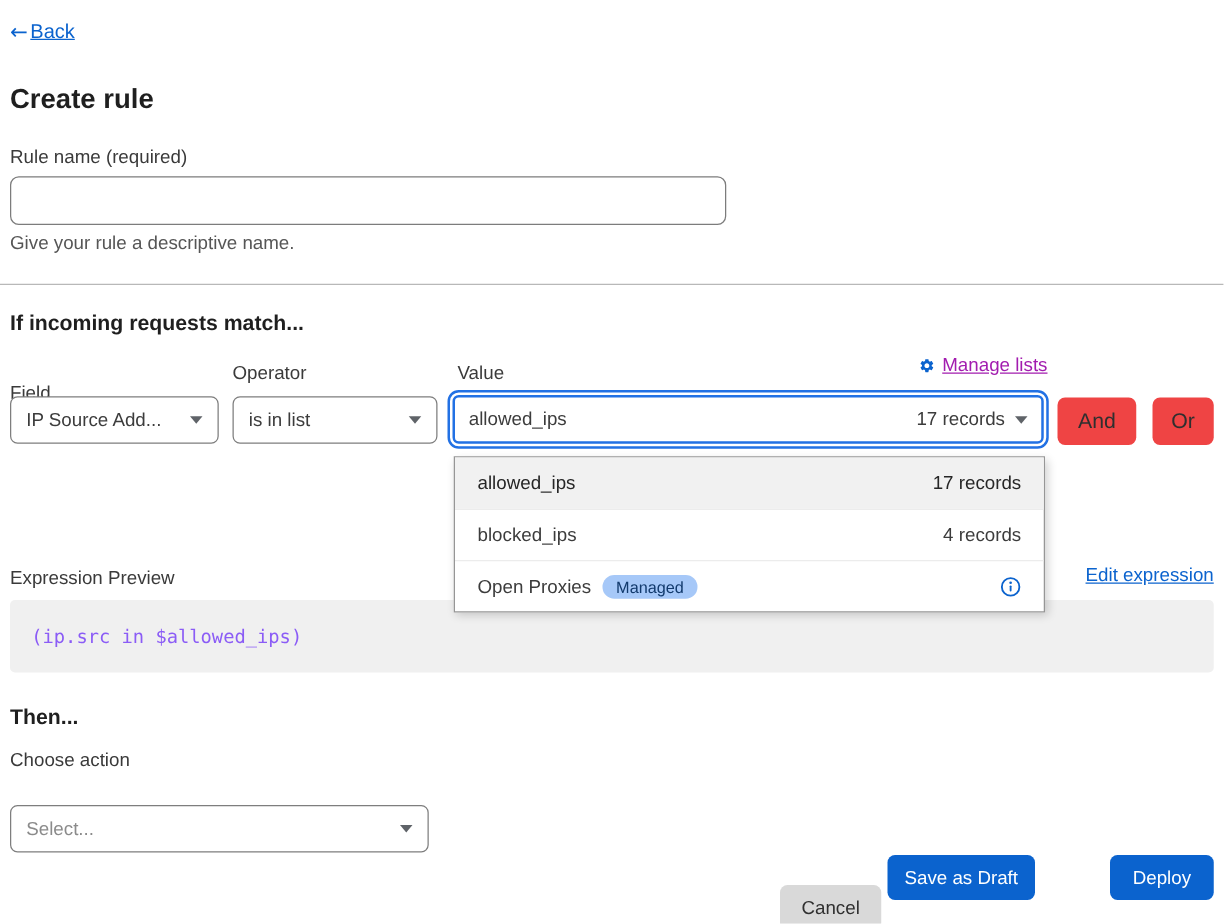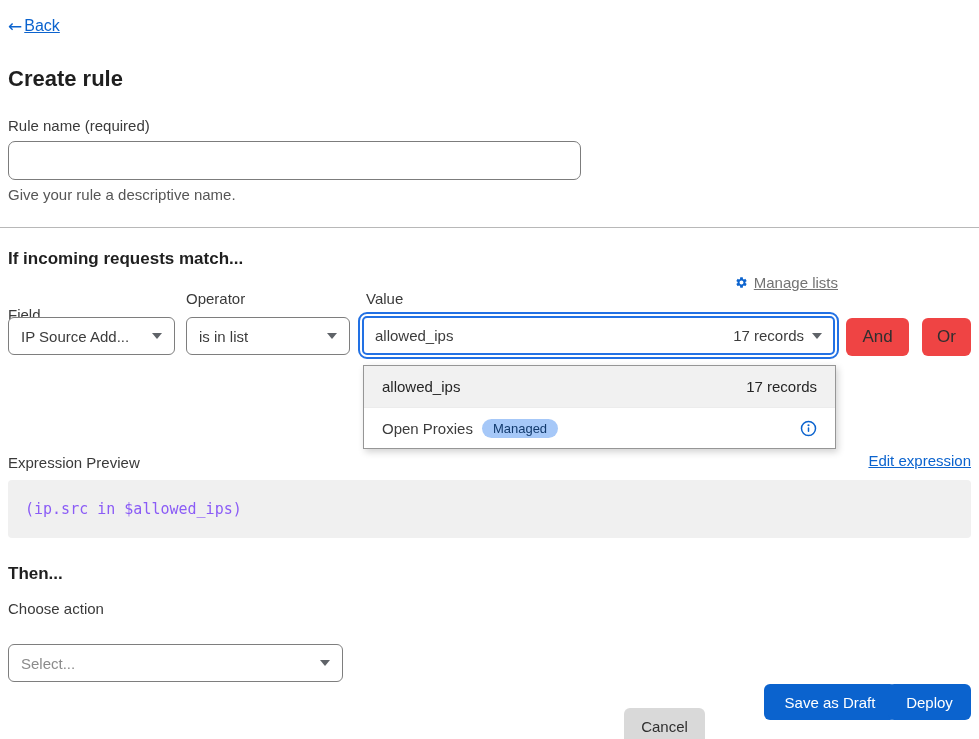--- a/index.html
+++ b/index.html
@@ -37,22 +37,22 @@
 
   .value-select-outer { position: absolute; left: 358px; top: 312px; width: 481px; height: 47px;
     border: 2px solid #2271e4; border-radius: 9px; padding: 2px; background: #fff; cursor: pointer; z-index: 4; }
   .value-select-inner { width: 100%; height: 100%; border: 2px solid #2271e4; border-radius: 5px;
     display: flex; align-items: center; justify-content: space-between; padding: 0 11px; font-size: 15px; color: #3c3c3c; }
   .value-right { display: flex; align-items: center; }
 
   .gray-btn { position: absolute; height: 38px; background: #ef4444; border: none; border-radius: 6px;
     font-size: 17px; color: #2f2f2f; cursor: pointer; font-family: inherit; }
 
-  .manage-lists { position: absolute; top: 274px; right: 141px; display: flex; align-items: center; gap: 6px;
-    color: #737373; font-size: 15px; cursor: pointer; justify-content: flex-end; }
+  .manage-lists { position: absolute; top: 284px; right: 141px; display: flex; align-items: center; gap: 6px;
+    color: #a21caf; font-size: 15px; cursor: pointer; justify-content: flex-end; }
   .manage-lists .txt { text-decoration: underline; }
 
   .dropdown-panel { position: absolute; left: 363px; top: 365px; width: 473px; background: #fff;
     border: 1px solid #969696; box-shadow: 2px 3px 7px rgba(0,0,0,0.18); z-index: 6; }
   .dropdown-row { height: 41px; padding: 0 18px; display: flex; align-items: center; justify-content: space-between;
     font-size: 15px; color: #3c3c3c; cursor: pointer; border-top: 1px solid #ececec; }
   .dropdown-row:first-child { border-top: none; }
   .dropdown-row.highlighted { background: #f1f1f1; color: #262626; }
   .row-left { display: flex; align-items: center; gap: 9px; }
   .managed-pill { background: #a6c8f8; color: #123a6d; font-size: 13px; border-radius: 11px; padding: 2px 11px; }
@@ -127,20 +127,24 @@
 
   <button class="gray-btn" style="left:846px; width:63px; top:318px;">And</button>
   <button class="gray-btn" style="left:922px; width:49px; top:318px;">Or</button>
 
   <div class="dropdown-panel">
     <div class="dropdown-row highlighted">
       <span>allowed_ips</span>
       <span>17 records</span>
     </div>
     <div class="dropdown-row">
+      <span>blocked_ips</span>
+      <span>4 records</span>
+    </div>
+    <div class="dropdown-row">
       <span class="row-left">
         <span>Open Proxies</span>
         <span class="managed-pill">Managed</span>
       </span>
       <span class="icon-wrap">
         <svg width="17" height="17" viewBox="0 0 16 16">
           <circle cx="8" cy="8" r="6.6" fill="none" stroke="#0b63ce" stroke-width="1.4"></circle>
           <circle cx="8" cy="4.9" r="1" fill="#0b63ce"></circle>
           <rect x="7.3" y="6.9" width="1.4" height="4.5" rx="0.7" fill="#0b63ce"></rect>
         </svg>
@@ -155,16 +159,16 @@
   </div>
 
   <div class="section-heading" style="top:564px;">Then...</div>
   <div class="field-label" style="left:8px; top:600px;">Choose action</div>
   <div class="select action-select" style="left:8px; top:644px; width:335px;">
     <span class="placeholder">Select...</span>
     <span class="caret"></span>
   </div>
 
   <button class="footer-btn btn-gray" style="left:624px; width:81px;margin-top:24px;">Cancel</button>
-  <button class="footer-btn btn-blue" style="left:764px; width:132px;">Save as Draft</button>
+  <button class="footer-btn btn-blue" style="left:710px; width:118px;">Save as Draft</button>
   <button class="footer-btn btn-blue" style="left:888px; width:83px;">Deploy</button>
 
 </div>
 
 </body></html>

